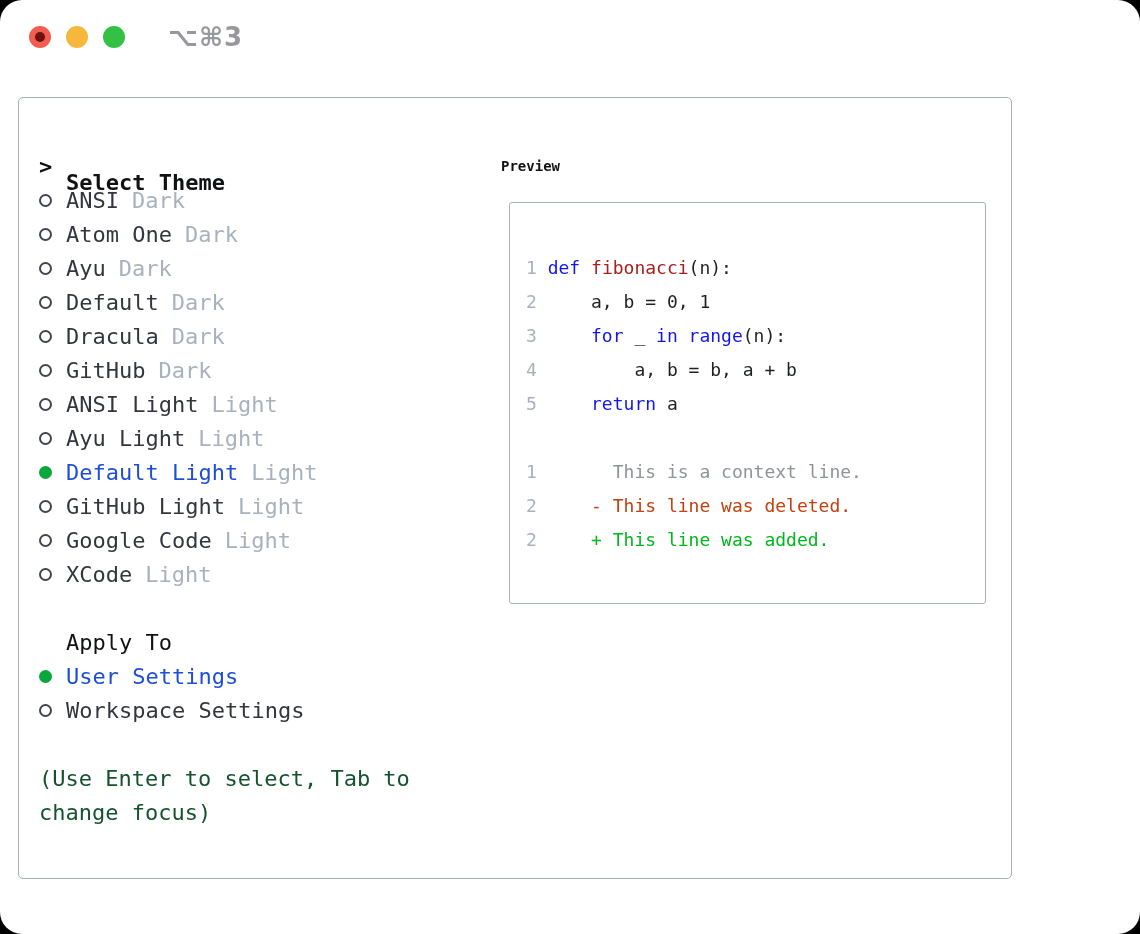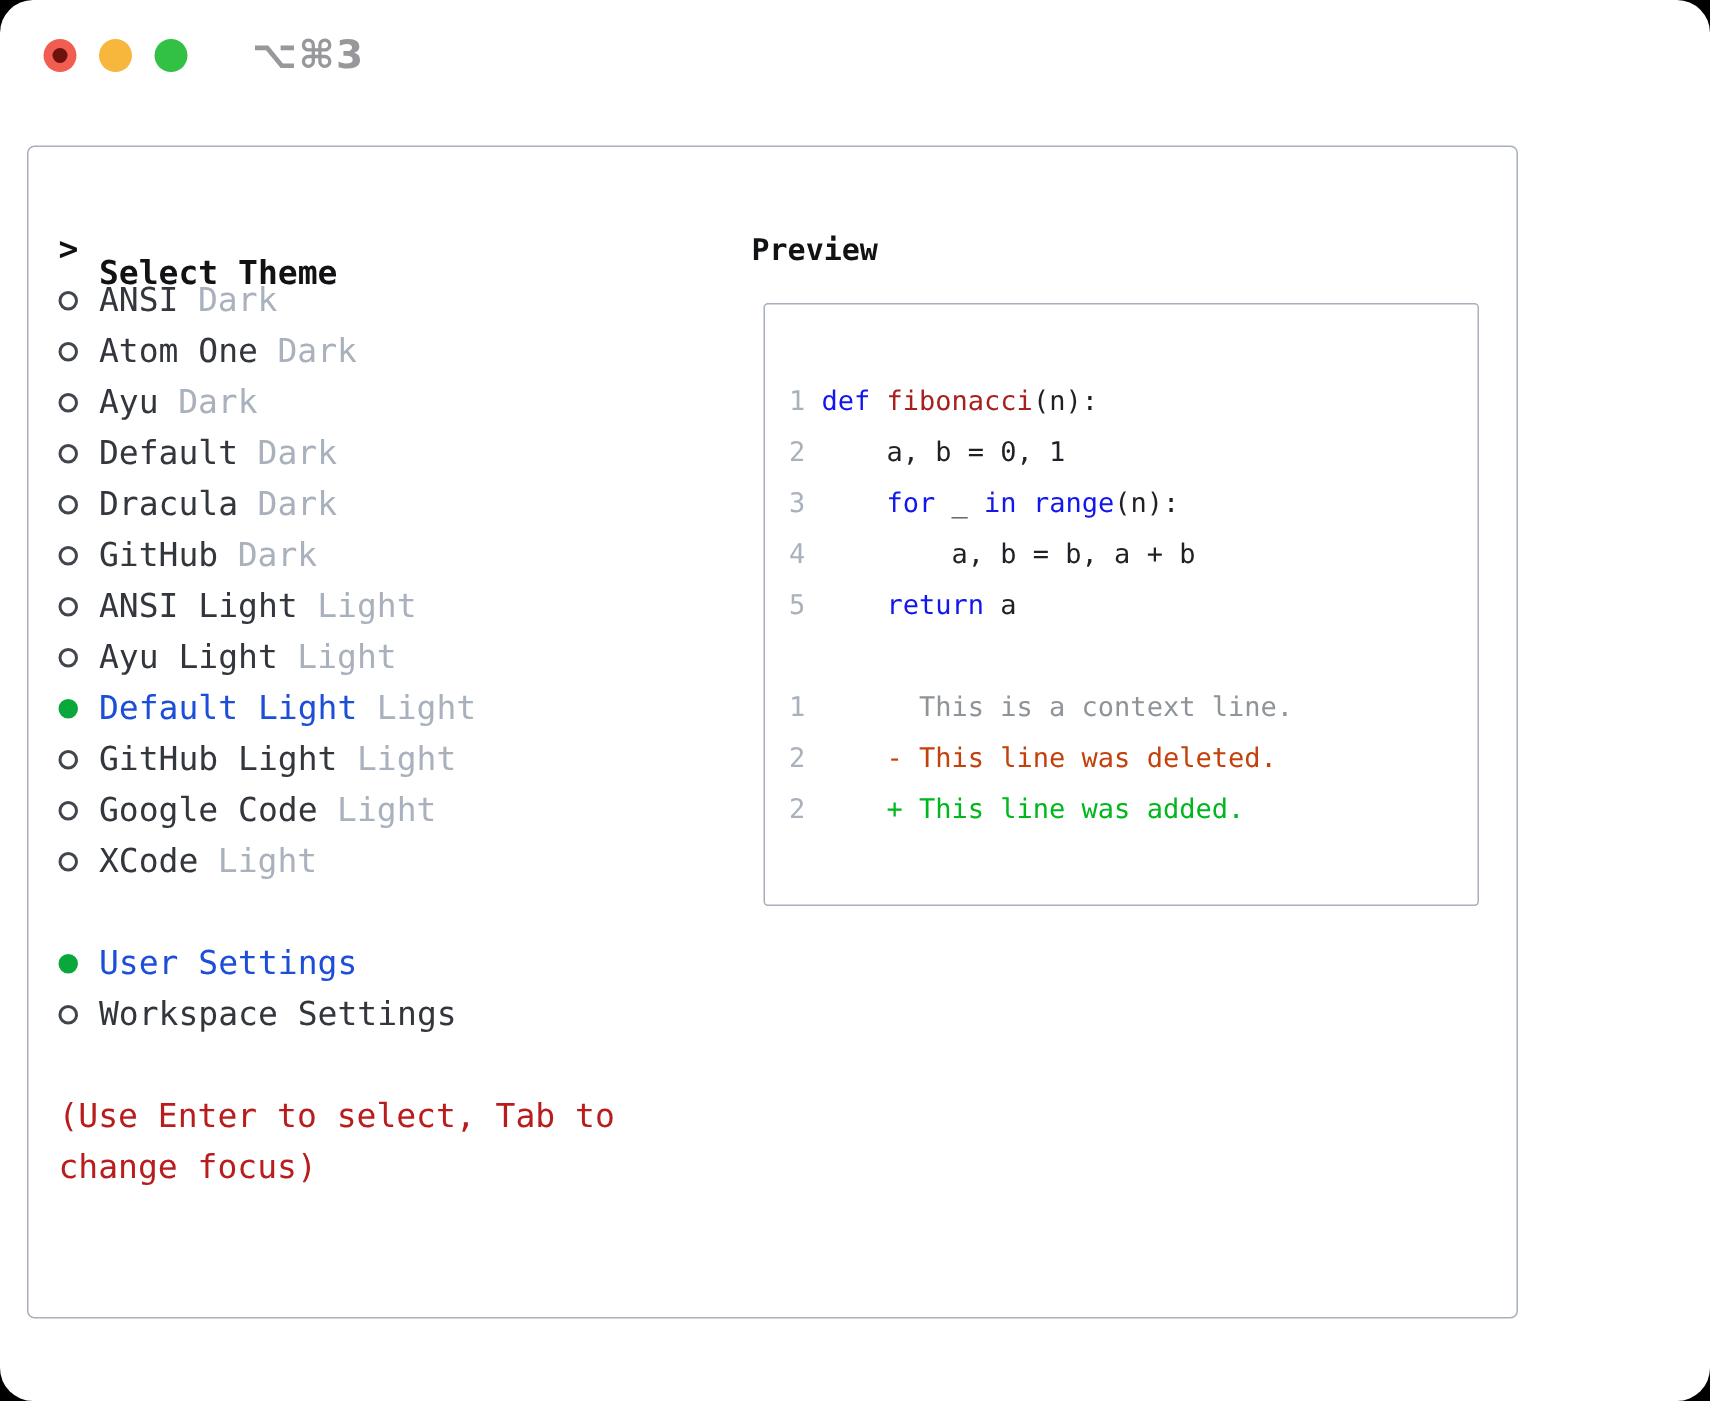--- a/index.html
+++ b/index.html
@@ -17,23 +17,23 @@
   .left-col{position:absolute;left:20px;top:51px;font-size:22px;color:#33373d;}
   .row{height:34px;display:flex;align-items:center;white-space:pre;}
   .slot{width:27px;flex:none;display:flex;align-items:center;}
   .radio{width:13px;height:13px;border:2px solid #41454d;border-radius:50%;box-sizing:border-box;}
   .sel .radio{background:#0aa83c;border-color:#0aa83c;}
   .sel .tname{color:#1d4ed8;}
   .cursor{font-weight:bold;color:#101214;}
   .hdr{font-weight:bold;color:#101214;margin-top:32px;}
   .subhdr{color:#101214;}
   .tsuffix{color:#a9b1bd;margin-left:13px;}
-  .help{color:#b91c1c;}
+  .help{color:#14532d;}
   
-  .preview-title{position:absolute;left:482px;top:51px;height:34px;display:flex;align-items:center;font-size:20px;font-weight:bold;color:#101214;}
+  .preview-title{position:absolute;left:482px;top:51px;height:34px;display:flex;align-items:center;font-size:14px;font-weight:bold;color:#101214;}
   .preview-box{position:absolute;left:490px;top:104px;width:477px;height:402px;border:1.5px solid #a8b0bb;border-radius:3px;box-sizing:border-box;padding:48px 0 0 16px;overflow:hidden;}
   .cl{height:34px;line-height:34px;white-space:pre;font-size:18px;}
   .num{color:#a9b1bd;}
   .pl{color:#1e2126;}
   .kw{color:#1217ee;}
   .fn{color:#a8201d;}
   .ctx{color:#8e9499;}
   .del{color:#c2410c;}
   .add{color:#00b71c;}
 </style>
@@ -69,20 +69,24 @@
           <div class="row"><span class="slot"><span class="radio"></span></span><span class="tname">ANSI Light</span><span class="tsuffix">Light</span></div>
           <div class="row"><span class="slot"><span class="radio"></span></span><span class="tname">Ayu Light</span><span class="tsuffix">Light</span></div>
           <div class="row sel"><span class="slot"><span class="radio"></span></span><span class="tname">Default Light</span><span class="tsuffix">Light</span></div>
           <div class="row"><span class="slot"><span class="radio"></span></span><span class="tname">GitHub Light</span><span class="tsuffix">Light</span></div>
           <div class="row"><span class="slot"><span class="radio"></span></span><span class="tname">Google Code</span><span class="tsuffix">Light</span></div>
           <div class="row"><span class="slot"><span class="radio"></span></span><span class="tname">XCode</span><span class="tsuffix">Light</span></div>
         </div>
 
       <div class="row"></div>
 
+      <div class="row">
+        <span class="slot"></span>
+        <span class="subhdr">Apply To</span>
+      </div>
 
       <div>
           <div class="row sel"><span class="slot"><span class="radio"></span></span><span class="tname">User Settings</span></div>
           <div class="row"><span class="slot"><span class="radio"></span></span><span class="tname">Workspace Settings</span></div>
         </div>
 
       <div class="row"></div>
 
       <div class="row help">(Use Enter to select, Tab to</div>
       <div class="row help">change focus)</div>

